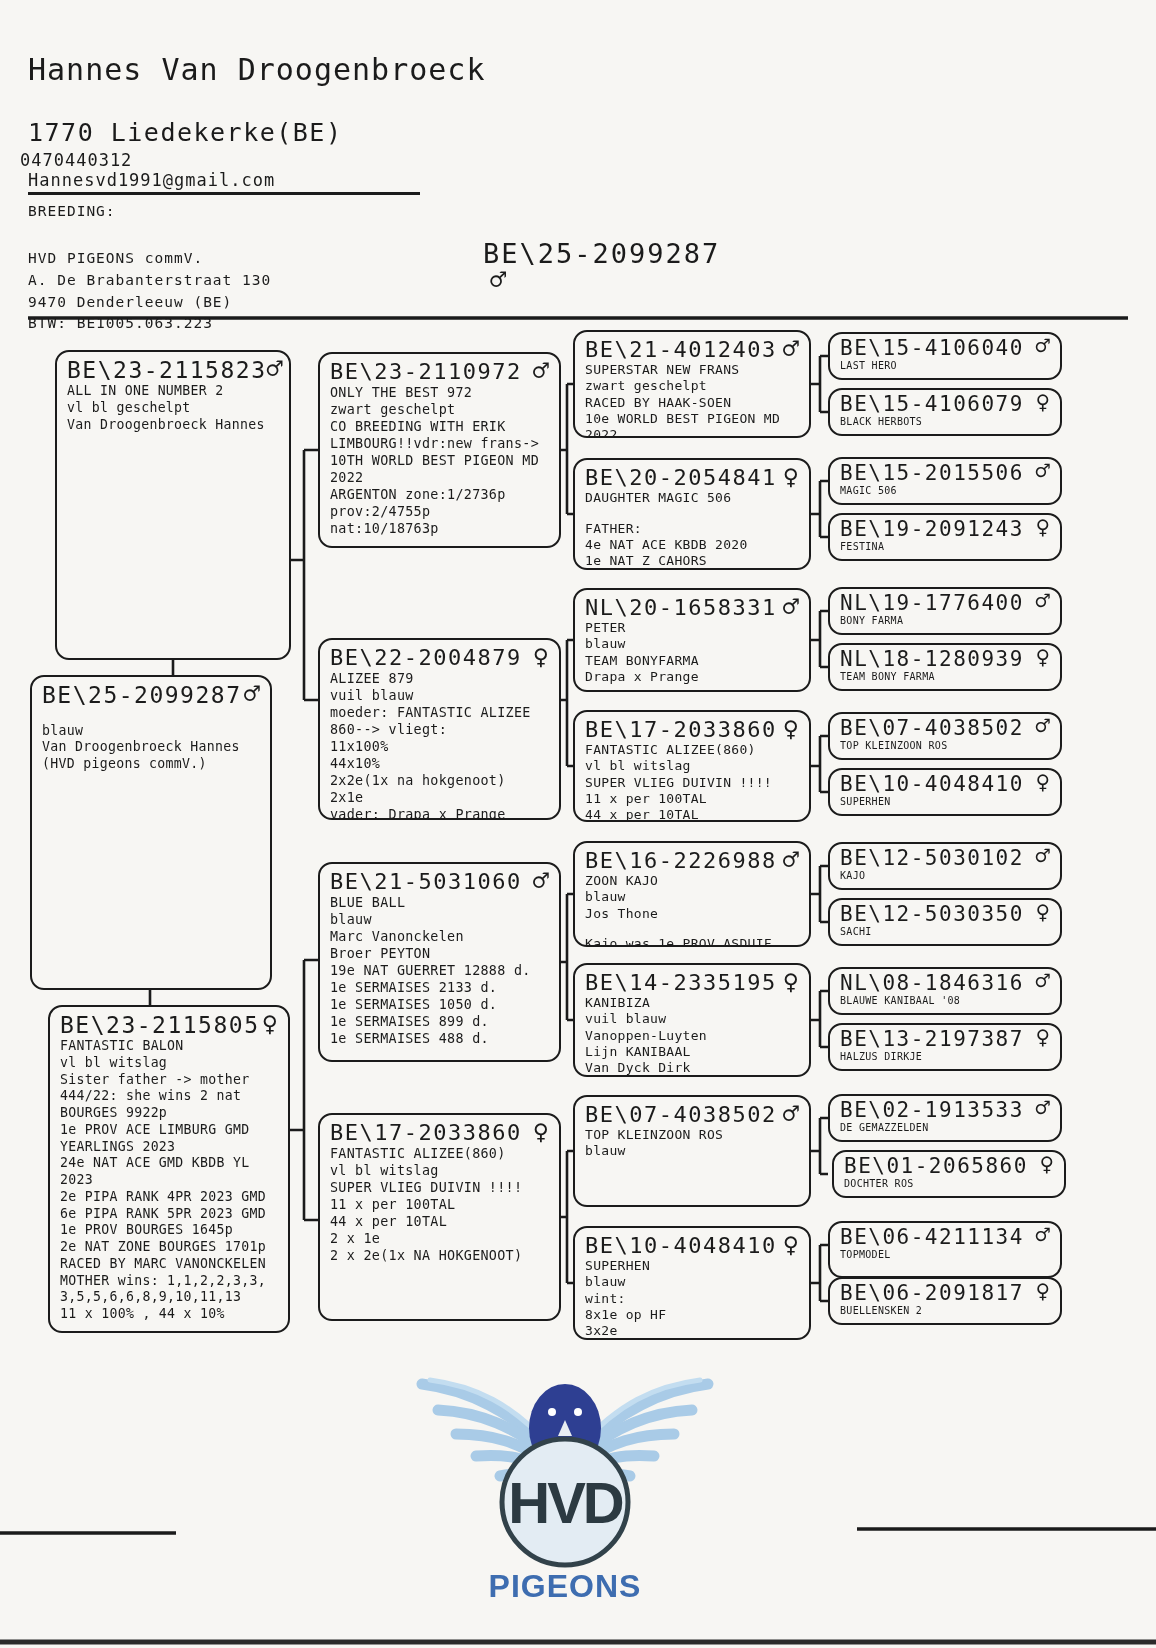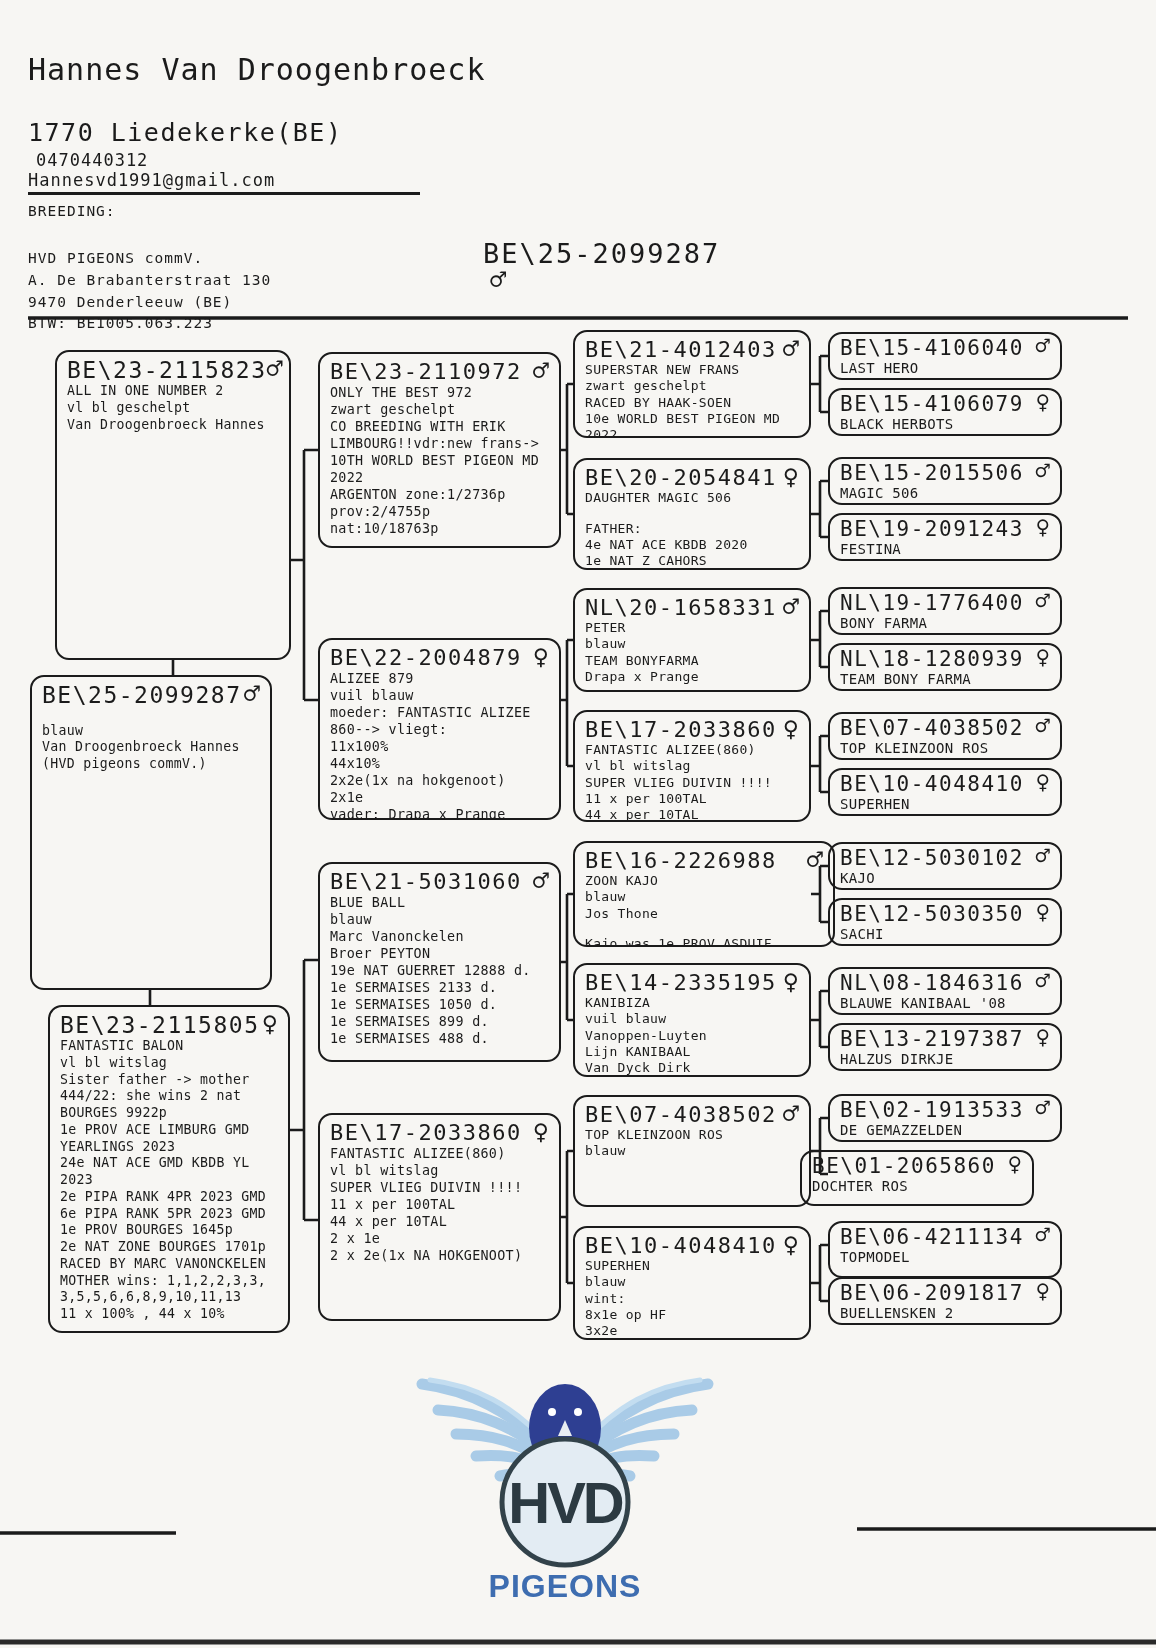--- a/index.html
+++ b/index.html
@@ -3,41 +3,41 @@
 <meta charset="utf-8">
 <style>
   html,body{margin:0;padding:0;background:#d9d9d9;}
   .page{position:relative;width:1156px;height:1648px;background:#f7f6f3;
         font-family:"DejaVu Sans Mono","Liberation Mono",monospace;color:#1b1b1b;overflow:hidden;}
   .abs{position:absolute;}
   
   .owner-name{left:28px;top:52px;font-size:30px;letter-spacing:1px;white-space:nowrap;}
   .owner-addr1{left:28px;top:90px;font-size:25px;letter-spacing:1.5px;white-space:nowrap;}
   .owner-addr2{left:28px;top:118px;font-size:25px;letter-spacing:1.5px;white-space:nowrap;}
-  .owner-phone{left:36px;top:150px;font-size:17px;letter-spacing:1px;}
+  .owner-phone{left:20px;top:150px;font-size:17px;letter-spacing:1px;}
   .owner-email{left:28px;top:170px;font-size:17px;letter-spacing:1px;}
   .email-rule{left:28px;top:192px;width:392px;height:3px;background:#1b1b1b;}
   .breeding{left:28px;top:203px;font-size:14.5px;letter-spacing:1px;}
   .company{left:28px;top:248px;font-size:14.5px;line-height:1.5;letter-spacing:1px;}
   .subject-ring{left:483px;top:238px;font-size:27px;letter-spacing:2px;white-space:nowrap;}
   .subject-sex{left:490px;top:264px;font-size:27px;font-weight:bold;}
   
   .pbox{position:absolute;border:2.4px solid #1b1b1b;border-radius:14px;background:transparent;
         padding:5px 10px 4px 10px;box-sizing:border-box;overflow:hidden;}
   .boxhead{display:flex;align-items:flex-start;justify-content:space-between;}
   .ring{font-size:22px;letter-spacing:1.5px;white-space:nowrap;}
   .sex{font-size:27px;font-weight:bold;line-height:0.95;margin-top:-1px;}
   .bline{font-size:13.2px;line-height:1.27;letter-spacing:0.3px;white-space:pre;min-height:1.1em;}
   .lg .ring{font-size:23px;}
   .md .bline{font-size:13.4px;}
   .sm .bline{font-size:13px;line-height:1.25;}
   .xs{padding:2px 10px;}
   .xs .ring{font-size:21px;}
   .xs .sex{font-size:24px;}
-  .xs .bline{font-size:14px;}
+  .xs .bline{font-size:10px;}
   svg{display:block;}
   .overlay{left:0;top:0;pointer-events:none;}
   .logo{left:400px;top:1342px;}
 </style>
 </head>
 <body>
 
 <div class="page">
 
   <div class="abs owner-name">Hannes Van Droogenbroeck</div>
@@ -226,21 +226,21 @@
         <div class="boxhead">
           <span class="ring">BE\17-2033860</span>
           <span class="sex">♀</span>
         </div>
         <div class="bline">FANTASTIC ALIZEE(860)</div>
         <div class="bline">vl bl witslag</div>
         <div class="bline">SUPER VLIEG DUIVIN !!!!</div>
         <div class="bline">11 x per 100TAL</div>
         <div class="bline">44 x per 10TAL</div>
       </div>
-      <div class="pbox sm" style="left: 573px; top: 841px; width: 262px; height: 106px;">
+      <div class="pbox sm" style="left: 573px; top: 841px; width: 238px; height: 106px;">
         <div class="boxhead">
           <span class="ring">BE\16-2226988</span>
           <span class="sex">♂</span>
         </div>
         <div class="bline">ZOON KAJO</div>
         <div class="bline">blauw</div>
         <div class="bline">Jos Thone</div>
         <div class="bline"></div>
         <div class="bline">Kajo was 1e PROV ASDUIF</div>
       </div>
@@ -358,21 +358,21 @@
         </div>
         <div class="bline">HALZUS DIRKJE</div>
       </div>
       <div class="pbox xs" style="left: 828px; top: 1094px; width: 234px; height: 48px;">
         <div class="boxhead">
           <span class="ring">BE\02-1913533</span>
           <span class="sex">♂</span>
         </div>
         <div class="bline">DE GEMAZZELDEN</div>
       </div>
-      <div class="pbox xs" style="left: 800px; top: 1150px; width: 234px; height: 56px;">
+      <div class="pbox xs" style="left: 832px; top: 1150px; width: 234px; height: 48px;">
         <div class="boxhead">
           <span class="ring">BE\01-2065860</span>
           <span class="sex">♀</span>
         </div>
         <div class="bline">DOCHTER ROS</div>
       </div>
       <div class="pbox xs" style="left: 828px; top: 1221px; width: 234px; height: 57px;">
         <div class="boxhead">
           <span class="ring">BE\06-4211134</span>
           <span class="sex">♂</span>

